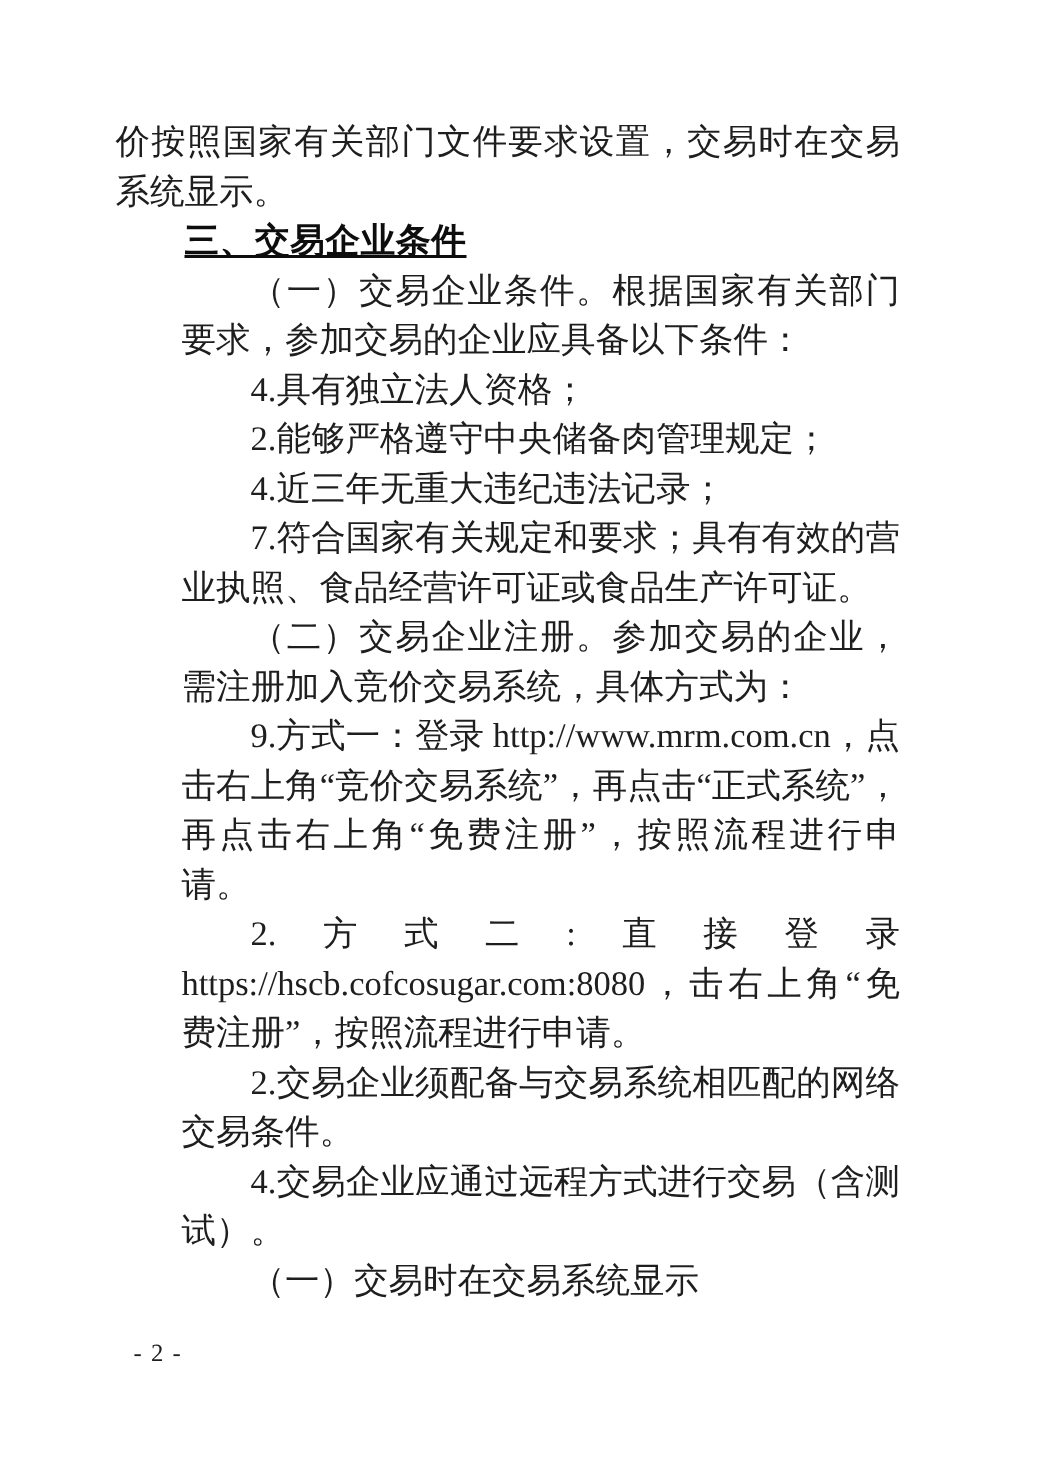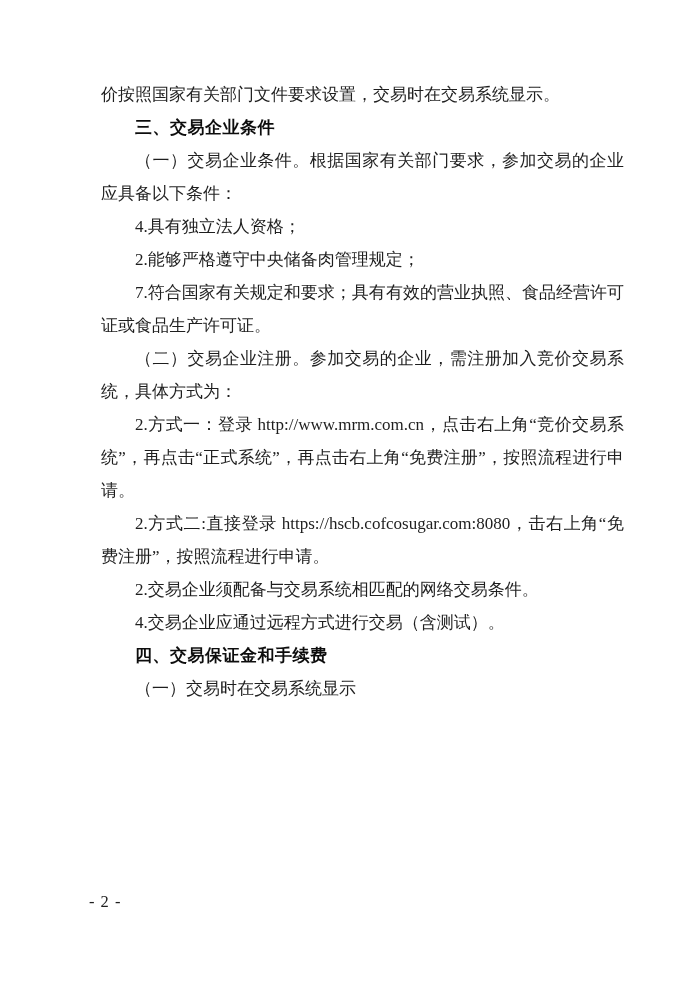--- a/index.html
+++ b/index.html
@@ -10,41 +10,43 @@
   .page {
     position: relative;
     width: 700px;
     height: 989px;
     background: #ffffff;
     overflow: hidden;
     font-family: "Liberation Serif", serif;
   }
   .text-block {
     position: absolute;
-    left: 101px;
+    left: 77px;
     top: 78px;
     width: 523px;
-    font-size: 17px;
+    font-size: 23px;
     line-height: 33px;
     color: #1e1e1e;
     text-align: justify;
   }
   .para {
     margin: 0;
     padding: 0;
   }
   .indent {
     text-indent: 2em;
+    margin-left: 44px;
   }
   .heading {
     font-family: "Liberation Sans", sans-serif;
     font-weight: 700;
     color: #0d0d0d;
     text-indent: 2em;
     letter-spacing: 0.5px;
+    text-decoration: underline;
   }
   .page-number {
     position: absolute;
     left: 89px;
     top: 891px;
     font-size: 16.5px;
     line-height: 22px;
     color: #1e1e1e;
     letter-spacing: 1px;
   }
@@ -53,25 +55,25 @@
 <body>
 
 <div class="page">
 
   <div class="text-block">
     <p class="para">价按照国家有关部门文件要求设置，交易时在交易系统显示。</p>
     <p class="para heading">三、交易企业条件</p>
     <p class="para indent">（一）交易企业条件。根据国家有关部门要求，参加交易的企业应具备以下条件：</p>
     <p class="para indent">4.具有独立法人资格；</p>
     <p class="para indent">2.能够严格遵守中央储备肉管理规定；</p>
+    <p class="para indent">4.近三年无重大违纪违法记录；</p>
     <p class="para indent">7.符合国家有关规定和要求；具有有效的营业执照、食品经营许可证或食品生产许可证。</p>
     <p class="para indent">（二）交易企业注册。参加交易的企业，需注册加入竞价交易系统，具体方式为：</p>
-    <p class="para indent">2.方式一：登录 http://www.mrm.com.cn，点击右上角“竞价交易系统”，再点击“正式系统”，再点击右上角“免费注册”，按照流程进行申请。</p>
+    <p class="para indent">9.方式一：登录 http://www.mrm.com.cn，点击右上角“竞价交易系统”，再点击“正式系统”，再点击右上角“免费注册”，按照流程进行申请。</p>
     <p class="para indent">2.方式二:直接登录 https://hscb.cofcosugar.com:8080，击右上角“免费注册”，按照流程进行申请。</p>
     <p class="para indent">2.交易企业须配备与交易系统相匹配的网络交易条件。</p>
     <p class="para indent">4.交易企业应通过远程方式进行交易（含测试）。</p>
-    <p class="para heading">四、交易保证金和手续费</p>
     <p class="para indent">（一）交易时在交易系统显示</p>
   </div>
 
   <div class="page-number">- 2 -</div>
 
 </div>
 
 </body></html>

